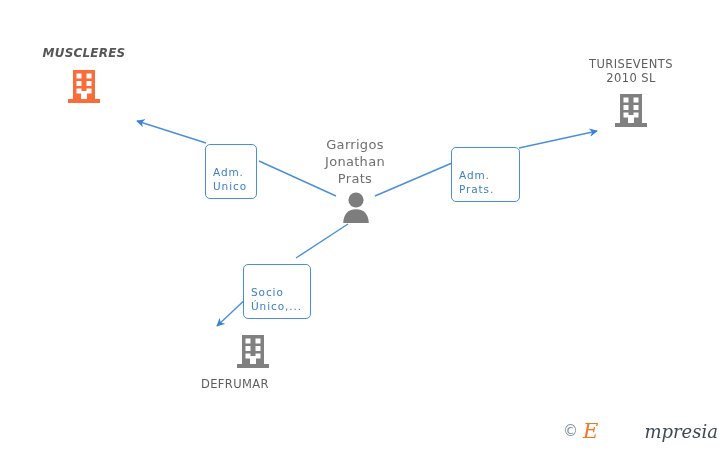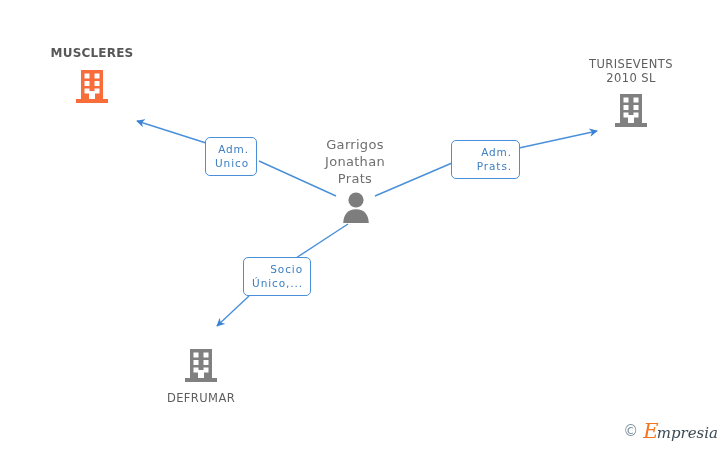--- a/index.html
+++ b/index.html
@@ -65,24 +65,25 @@
   
   .edge-label {
     position: absolute;
     border: 1px solid #4a90d9;
     border-radius: 5px;
     background: #ffffff;
     color: #3d7fc1;
     font-size: 10.5px;
     line-height: 14px;
     letter-spacing: 0.9px;
-    text-align: right;
-    padding: 4px 7px 5px 7px;
+    text-align: left;
+    padding: 20px 7px 5px 7px;
     box-sizing: border-box;
     white-space: nowrap;
+    margin-top: 7px;
   }
 
   
   #watermark {
     position: absolute;
     right: 10px;
     bottom: 8px;
     display: flex;
     align-items: center;
     gap: 5px;
@@ -98,22 +99,23 @@
     font-family: "DejaVu Serif", "Liberation Serif", serif;
     font-style: italic;
     font-size: 21px;
     line-height: 21px;
     margin-right: -2px;
   }
   .wm-rest {
     color: #3c4a54;
     font-family: "DejaVu Serif", "Liberation Serif", serif;
     font-style: italic;
-    font-size: 15px;
+    font-size: 18px;
     line-height: 18px;
+    padding-left: 48px;
   }
   .wm-word {
     display: flex;
     align-items: baseline;
   }
 </style>
 </head>
 <body>
 
 <div id="canvas">
@@ -131,21 +133,21 @@
 
     <line x1="375" y1="196" x2="452" y2="163" stroke="#4a90d9" stroke-width="1.4"></line>
 
     <line x1="519" y1="148" x2="597" y2="131" stroke="#4a90d9" stroke-width="1.4" marker-end="url(#arrow)"></line>
 
     <line x1="348" y1="224" x2="296" y2="258" stroke="#4a90d9" stroke-width="1.4"></line>
 
     <line x1="249" y1="296" x2="217" y2="326" stroke="#4a90d9" stroke-width="1.4" marker-end="url(#arrow)"></line>
   </svg>
 
-  <div class="node" style="left:24px; top:46px; width:136px;">
+  <div class="node" style="left:16px; top:46px; width:136px;font-style:italic;">
     <div class="node-label bold">MUSCLERES</div>
     <span class="icon-wrap" style="margin-top:8px;">
       <svg width="32" height="34" viewBox="0 0 32 34" aria-hidden="true">
         <rect x="5" y="1" width="22" height="29" fill="#f96d3a"></rect>
         <rect x="0" y="30" width="32" height="4" fill="#f96d3a"></rect>
         <rect x="8.5" y="4.5" width="5" height="5" fill="#ffffff"></rect>
         <rect x="18.5" y="4.5" width="5" height="5" fill="#ffffff"></rect>
         <rect x="8.5" y="12" width="5" height="5" fill="#ffffff"></rect>
         <rect x="18.5" y="12" width="5" height="5" fill="#ffffff"></rect>
         <rect x="8.5" y="19.5" width="5" height="5" fill="#ffffff"></rect>
@@ -166,21 +168,21 @@
         <rect x="18.5" y="4.5" width="5" height="5" fill="#ffffff"></rect>
         <rect x="8.5" y="12" width="5" height="5" fill="#ffffff"></rect>
         <rect x="18.5" y="12" width="5" height="5" fill="#ffffff"></rect>
         <rect x="8.5" y="19.5" width="5" height="5" fill="#ffffff"></rect>
         <rect x="18.5" y="19.5" width="5" height="5" fill="#ffffff"></rect>
         <rect x="13" y="22" width="6" height="8" fill="#ffffff"></rect>
       </svg>
     </span>
   </div>
 
-  <div class="node" style="left:133px; top:348px; width:136px;">
+  <div class="node" style="left:133px; top:334px; width:136px;text-align:right;">
     <span class="icon-wrap">
       <svg width="32" height="34" viewBox="0 0 32 34" aria-hidden="true">
         <rect x="5" y="1" width="22" height="29" fill="#808080"></rect>
         <rect x="0" y="30" width="32" height="4" fill="#808080"></rect>
         <rect x="8.5" y="4.5" width="5" height="5" fill="#ffffff"></rect>
         <rect x="18.5" y="4.5" width="5" height="5" fill="#ffffff"></rect>
         <rect x="8.5" y="12" width="5" height="5" fill="#ffffff"></rect>
         <rect x="18.5" y="12" width="5" height="5" fill="#ffffff"></rect>
         <rect x="8.5" y="19.5" width="5" height="5" fill="#ffffff"></rect>
         <rect x="18.5" y="19.5" width="5" height="5" fill="#ffffff"></rect>

